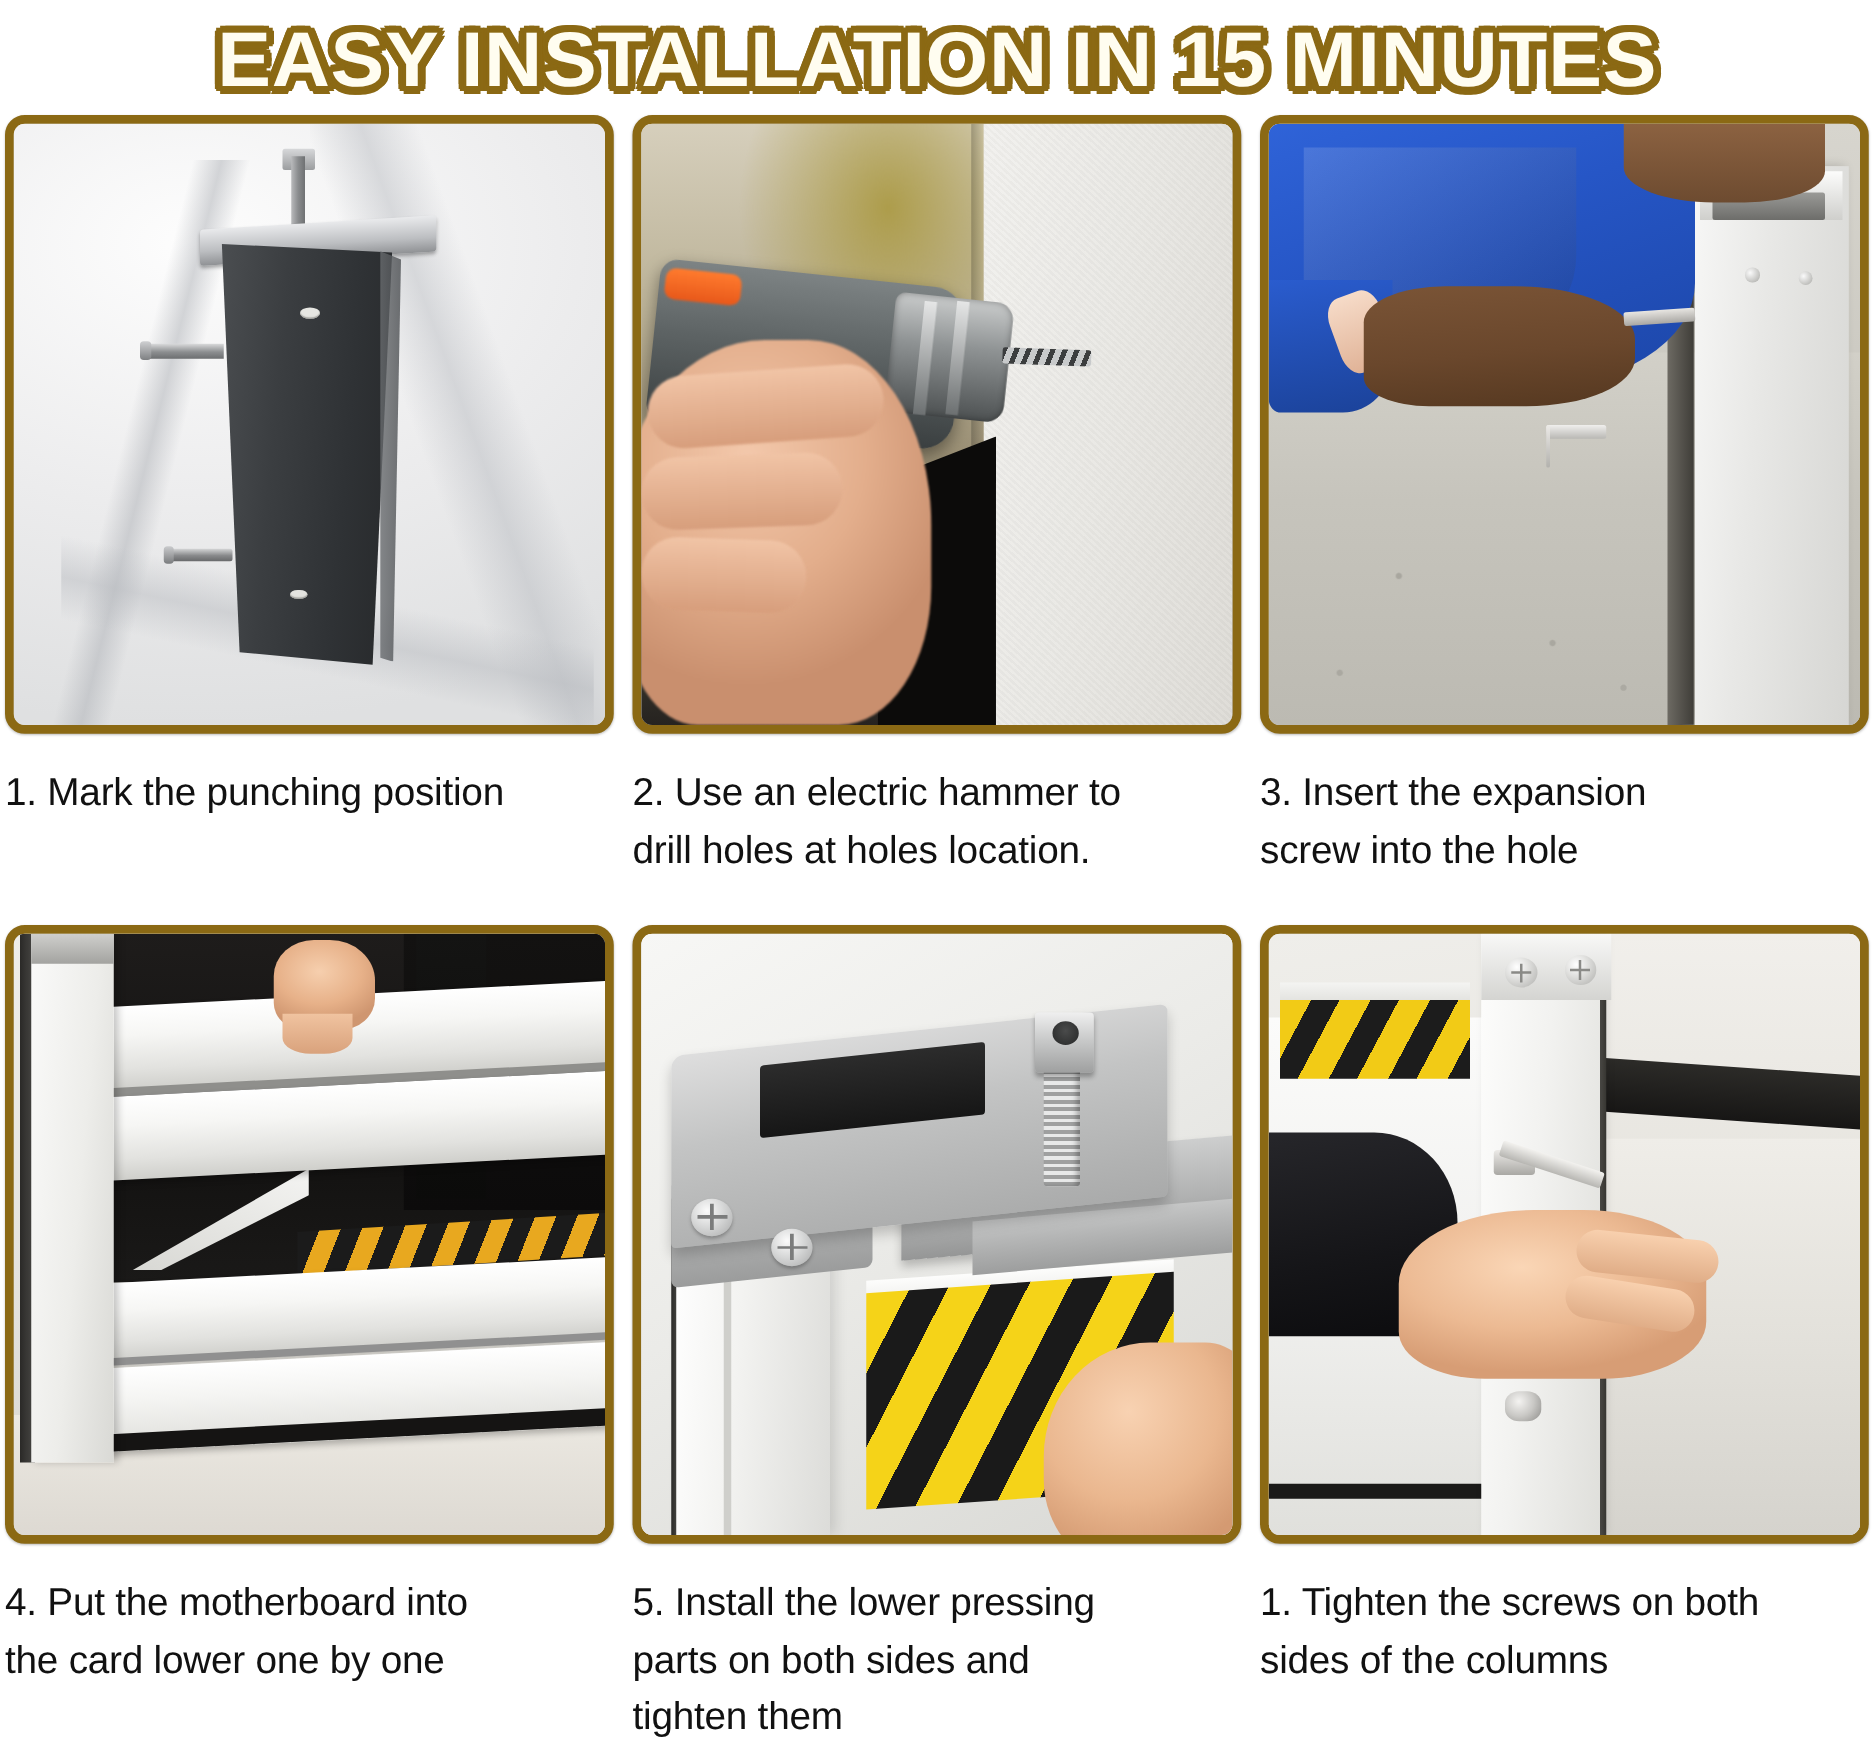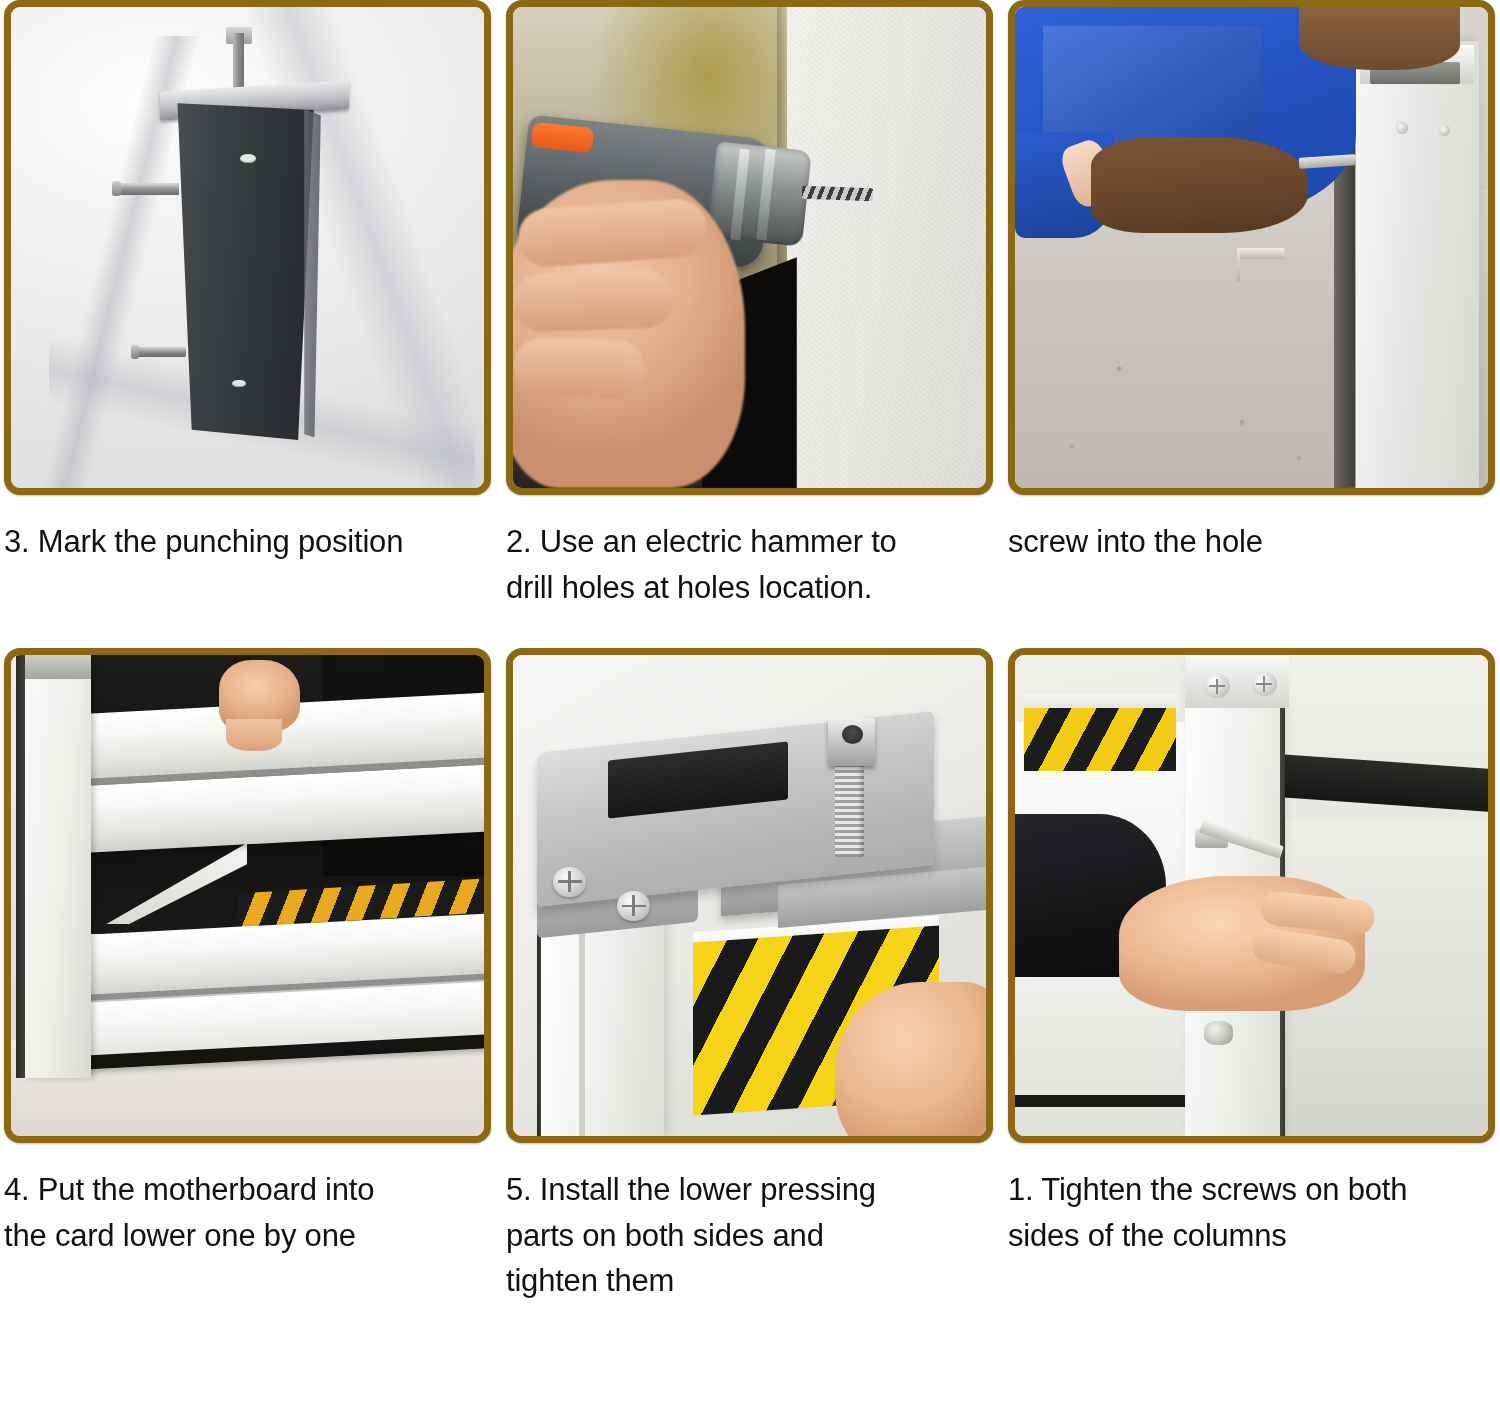--- a/index.html
+++ b/index.html
@@ -355,20 +355,23 @@
       background: radial-gradient(circle at 38% 34%, #f4f3f1 0%, #c9c8c5 50%, #8e8d8a 100%);
       border-radius: 40%; }
   .p6 .floor-line { position:absolute; left:0; bottom:6%; width:38%; height:2.5%;
       background:#1b1a19; }
 </style>
 </head>
 <body>
 
 <div class="page">
 
+  <div class="title-bar">
+    <div class="title-text">EASY INSTALLATION IN 15 MINUTES</div>
+  </div>
 
   <div class="grid">
 
     <div class="cell">
       <div class="frame">
         <div class="photo p1">
           <div class="fold-a"></div>
           <div class="fold-b"></div>
           <div class="fold-c"></div>
           <div class="bolt-head"></div>
@@ -376,21 +379,21 @@
           <div class="post-cap"></div>
           <div class="post-body"></div>
           <div class="post-edge"></div>
           <div class="hole-top"></div>
           <div class="hole-bot"></div>
           <div class="pin-up"></div>
           <div class="pin-low"></div>
         </div>
       </div>
       <div class="caption">
-        <span class="cap-line">3. Mark the punching position</span>
+        <span class="cap-line">1. Mark the punching position</span>
       </div>
     </div>
 
     <div class="cell">
       <div class="frame">
         <div class="photo p2">
           <div class="blur-bg"></div>
           <div class="wall"></div>
           <div class="wall-edge"></div>
           <div class="dark-block"></div>
@@ -426,20 +429,21 @@
           <div class="shirt-fold"></div>
           <div class="sleeve"></div>
           <div class="cuff"></div>
           <div class="arm"></div>
           <div class="hand-top"></div>
           <div class="tool"></div>
           <div class="allen"></div>
         </div>
       </div>
       <div class="caption">
+        <span class="cap-line">3. Insert the expansion</span>
         <span class="cap-line">screw into the hole</span>
       </div>
     </div>
   </div>
 
   <div class="row-gap"></div>
 
   <div class="grid">
 
     <div class="cell">

